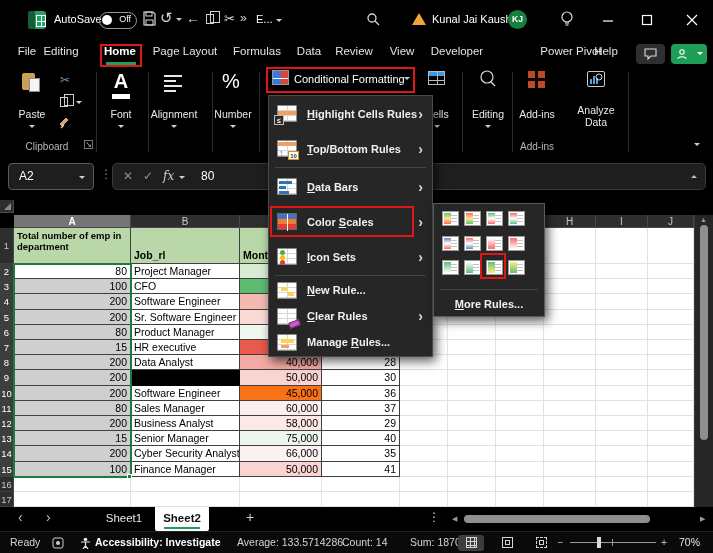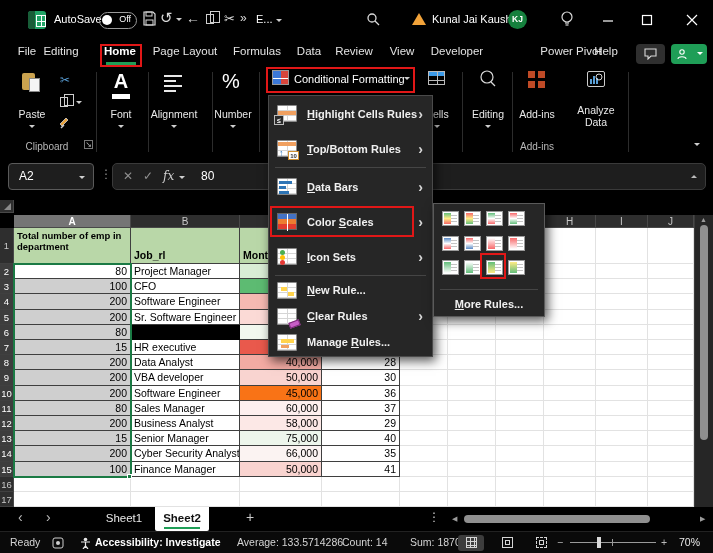--- a/index.html
+++ b/index.html
@@ -347,20 +347,21 @@
       <div class="cell b-dark" style="left: 131px; top: 109.6px; width: 109px; height: 15.2px; padding-left: 3px; white-space: nowrap;">Sr. Software Engineer</div>
       <div class="cell b-dark num" style="left: 240px; top: 109.6px; width: 82px; height: 15.2px; background: rgb(251, 218, 214);"></div>
       <div class="cell b-dark num" style="left: 322px; top: 109.6px; width: 78px; height: 15.2px;"></div>
       <div class="cell b-light" style="left: 400px; top: 109.6px; width: 48px; height: 15.2px;"></div>
       <div class="cell b-light" style="left: 448px; top: 109.6px; width: 48px; height: 15.2px;"></div>
       <div class="cell b-light" style="left: 496px; top: 109.6px; width: 48px; height: 15.2px;"></div>
       <div class="cell b-light" style="left: 544px; top: 109.6px; width: 52px; height: 15.2px;"></div>
       <div class="cell b-light" style="left: 596px; top: 109.6px; width: 52px; height: 15.2px;"></div>
       <div class="cell b-light" style="left: 648px; top: 109.6px; width: 46px; height: 15.2px;"></div>
       <div class="cell b-dark num" style="left: 14px; top: 124.8px; width: 117px; height: 15.2px; background: rgb(207, 207, 207);">80</div>
+      <div class="cell b-dark" style="left: 131px; top: 124.8px; width: 109px; height: 15.2px; padding-left: 3px; white-space: nowrap;">Product Manager</div>
       <div class="cell b-dark num" style="left: 240px; top: 124.8px; width: 82px; height: 15.2px; background: rgb(242, 248, 239);"></div>
       <div class="cell b-dark num" style="left: 322px; top: 124.8px; width: 78px; height: 15.2px;"></div>
       <div class="cell b-light" style="left: 400px; top: 124.8px; width: 48px; height: 15.2px;"></div>
       <div class="cell b-light" style="left: 448px; top: 124.8px; width: 48px; height: 15.2px;"></div>
       <div class="cell b-light" style="left: 496px; top: 124.8px; width: 48px; height: 15.2px;"></div>
       <div class="cell b-light" style="left: 544px; top: 124.8px; width: 52px; height: 15.2px;"></div>
       <div class="cell b-light" style="left: 596px; top: 124.8px; width: 52px; height: 15.2px;"></div>
       <div class="cell b-light" style="left: 648px; top: 124.8px; width: 46px; height: 15.2px;"></div>
       <div class="cell b-dark num" style="left: 14px; top: 140px; width: 117px; height: 15.2px; background: rgb(207, 207, 207);">15</div>
       <div class="cell b-dark" style="left: 131px; top: 140px; width: 109px; height: 15.2px; padding-left: 3px; white-space: nowrap;">HR executive</div>
@@ -376,21 +377,20 @@
       <div class="cell b-dark" style="left: 131px; top: 155.2px; width: 109px; height: 15.2px; padding-left: 3px; white-space: nowrap;">Data Analyst</div>
       <div class="cell b-dark num" style="left: 240px; top: 155.2px; width: 82px; height: 15.2px; background: rgb(243, 171, 163);">40,000</div>
       <div class="cell b-dark num" style="left: 322px; top: 155.2px; width: 78px; height: 15.2px;">28</div>
       <div class="cell b-light" style="left: 400px; top: 155.2px; width: 48px; height: 15.2px;"></div>
       <div class="cell b-light" style="left: 448px; top: 155.2px; width: 48px; height: 15.2px;"></div>
       <div class="cell b-light" style="left: 496px; top: 155.2px; width: 48px; height: 15.2px;"></div>
       <div class="cell b-light" style="left: 544px; top: 155.2px; width: 52px; height: 15.2px;"></div>
       <div class="cell b-light" style="left: 596px; top: 155.2px; width: 52px; height: 15.2px;"></div>
       <div class="cell b-light" style="left: 648px; top: 155.2px; width: 46px; height: 15.2px;"></div>
       <div class="cell b-dark num" style="left: 14px; top: 170.4px; width: 117px; height: 15.2px; background: rgb(207, 207, 207);">200</div>
-      <div class="cell b-dark" style="left: 131px; top: 170.4px; width: 109px; height: 15.2px; padding-left: 3px; white-space: nowrap;">VBA developer</div>
       <div class="cell b-dark num" style="left: 240px; top: 170.4px; width: 82px; height: 15.2px; background: rgb(249, 212, 208);">50,000</div>
       <div class="cell b-dark num" style="left: 322px; top: 170.4px; width: 78px; height: 15.2px;">30</div>
       <div class="cell b-light" style="left: 400px; top: 170.4px; width: 48px; height: 15.2px;"></div>
       <div class="cell b-light" style="left: 448px; top: 170.4px; width: 48px; height: 15.2px;"></div>
       <div class="cell b-light" style="left: 496px; top: 170.4px; width: 48px; height: 15.2px;"></div>
       <div class="cell b-light" style="left: 544px; top: 170.4px; width: 52px; height: 15.2px;"></div>
       <div class="cell b-light" style="left: 596px; top: 170.4px; width: 52px; height: 15.2px;"></div>
       <div class="cell b-light" style="left: 648px; top: 170.4px; width: 46px; height: 15.2px;"></div>
       <div class="cell b-dark num" style="left: 14px; top: 185.6px; width: 117px; height: 15.2px; background: rgb(207, 207, 207);">200</div>
       <div class="cell b-dark" style="left: 131px; top: 185.6px; width: 109px; height: 15.2px; padding-left: 3px; white-space: nowrap;">Software Engineer</div>

